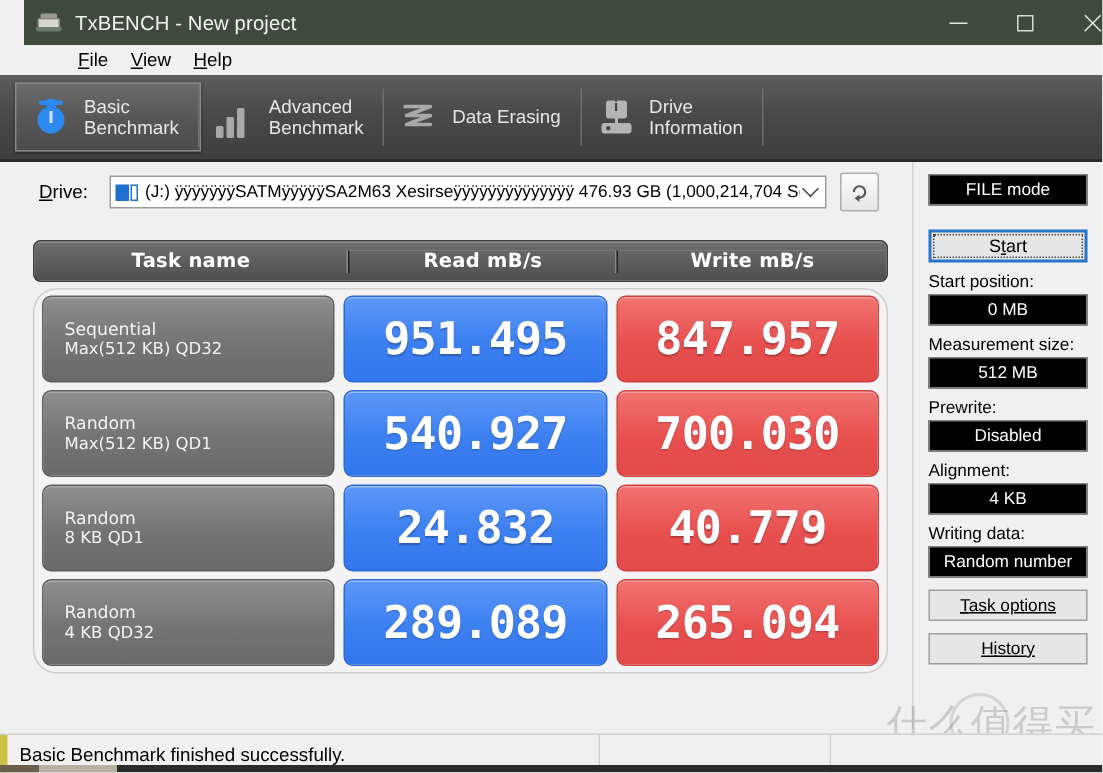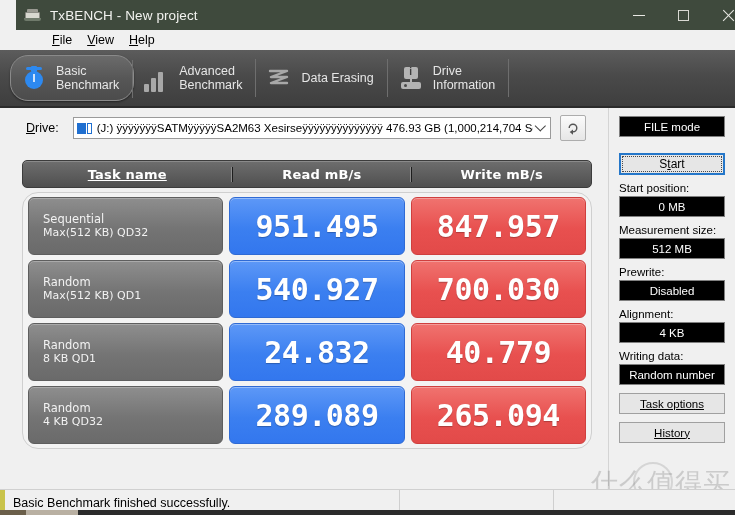--- a/index.html
+++ b/index.html
@@ -101,21 +101,21 @@
     position: relative;
   }
   .tab .tab-sep {
     position: absolute; right: 0; top: 4px;
     width: 1px; height: 38px;
     background: #6e6e6e;
   }
   .tab.active {
     background: linear-gradient(#6b6b6b, #575757 50%, #4c4c4c);
     border: 1px solid #8a8a8a;
-    border-radius: 18px;
+    border-radius: 0;
     box-shadow: 0 1px 2px rgba(0,0,0,.45);
   }
   .tab-icon {
     width: 26px; height: 28px; margin-right: 9px;
     position: relative; flex: 0 0 auto;
   }
   .tab-label {
     color: #e6e6e6; font-size: 12.5px; line-height: 14px;
     white-space: pre-line;
   }
@@ -240,21 +240,21 @@
     border-radius: 5px;
     display: flex; align-items: center;
     box-shadow: inset 0 1px 0 rgba(255,255,255,.2);
   }
   .res-header .hcell {
     color: #fff; font-size: 13px; font-weight: bold;
     text-align: center;
     letter-spacing: .2px;
     font-family: "DejaVu Sans", sans-serif;
   }
-  .hcell.c1 { width: 210px; text-decoration: underline; }
+  .hcell.c1 { width: 210px; }
   .hcell.c2 { width: 181px; border-left: 1px solid #1d1d1d; box-shadow: -1px 0 0 #8a8a8a; }
   .hcell.c3 { width: 181px; border-left: 1px solid #1d1d1d; box-shadow: -1px 0 0 #8a8a8a; }
 
   .res-body {
     margin-top: 4px;
     background: #f3f3f3;
     border: 1px solid #cfcfcf;
     border-radius: 16px;
     padding: 4px 5px;
   }

